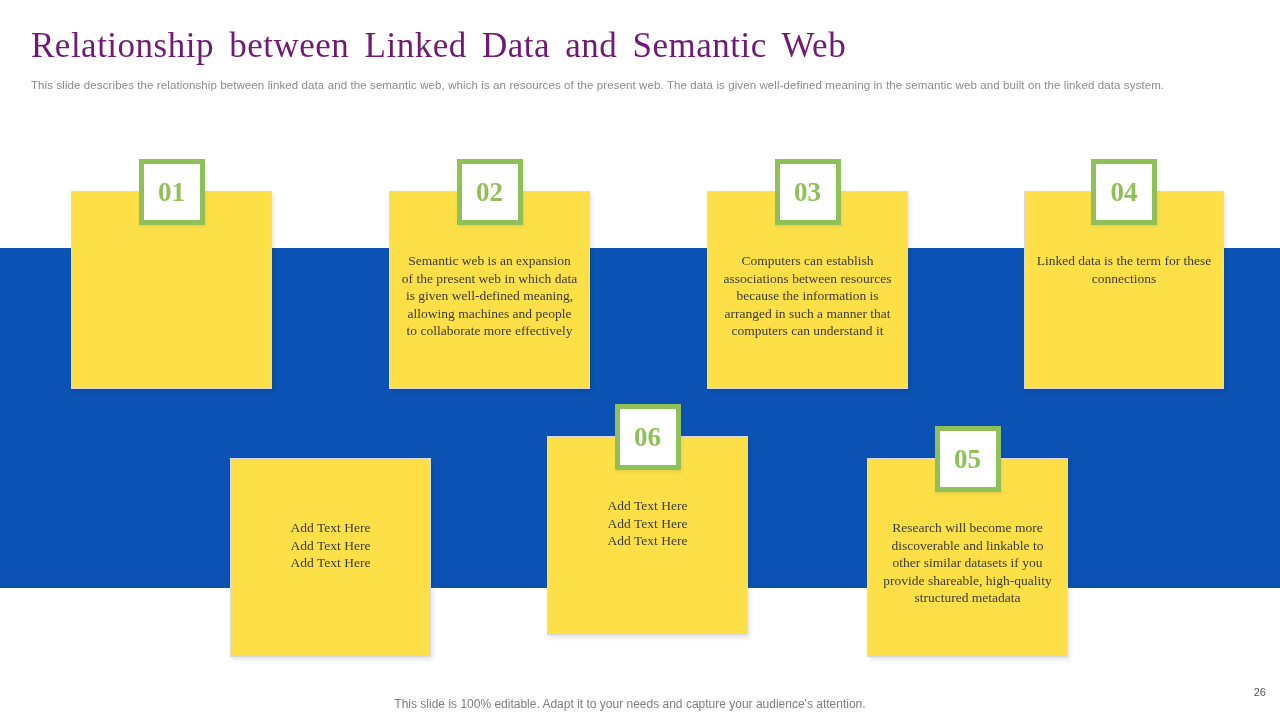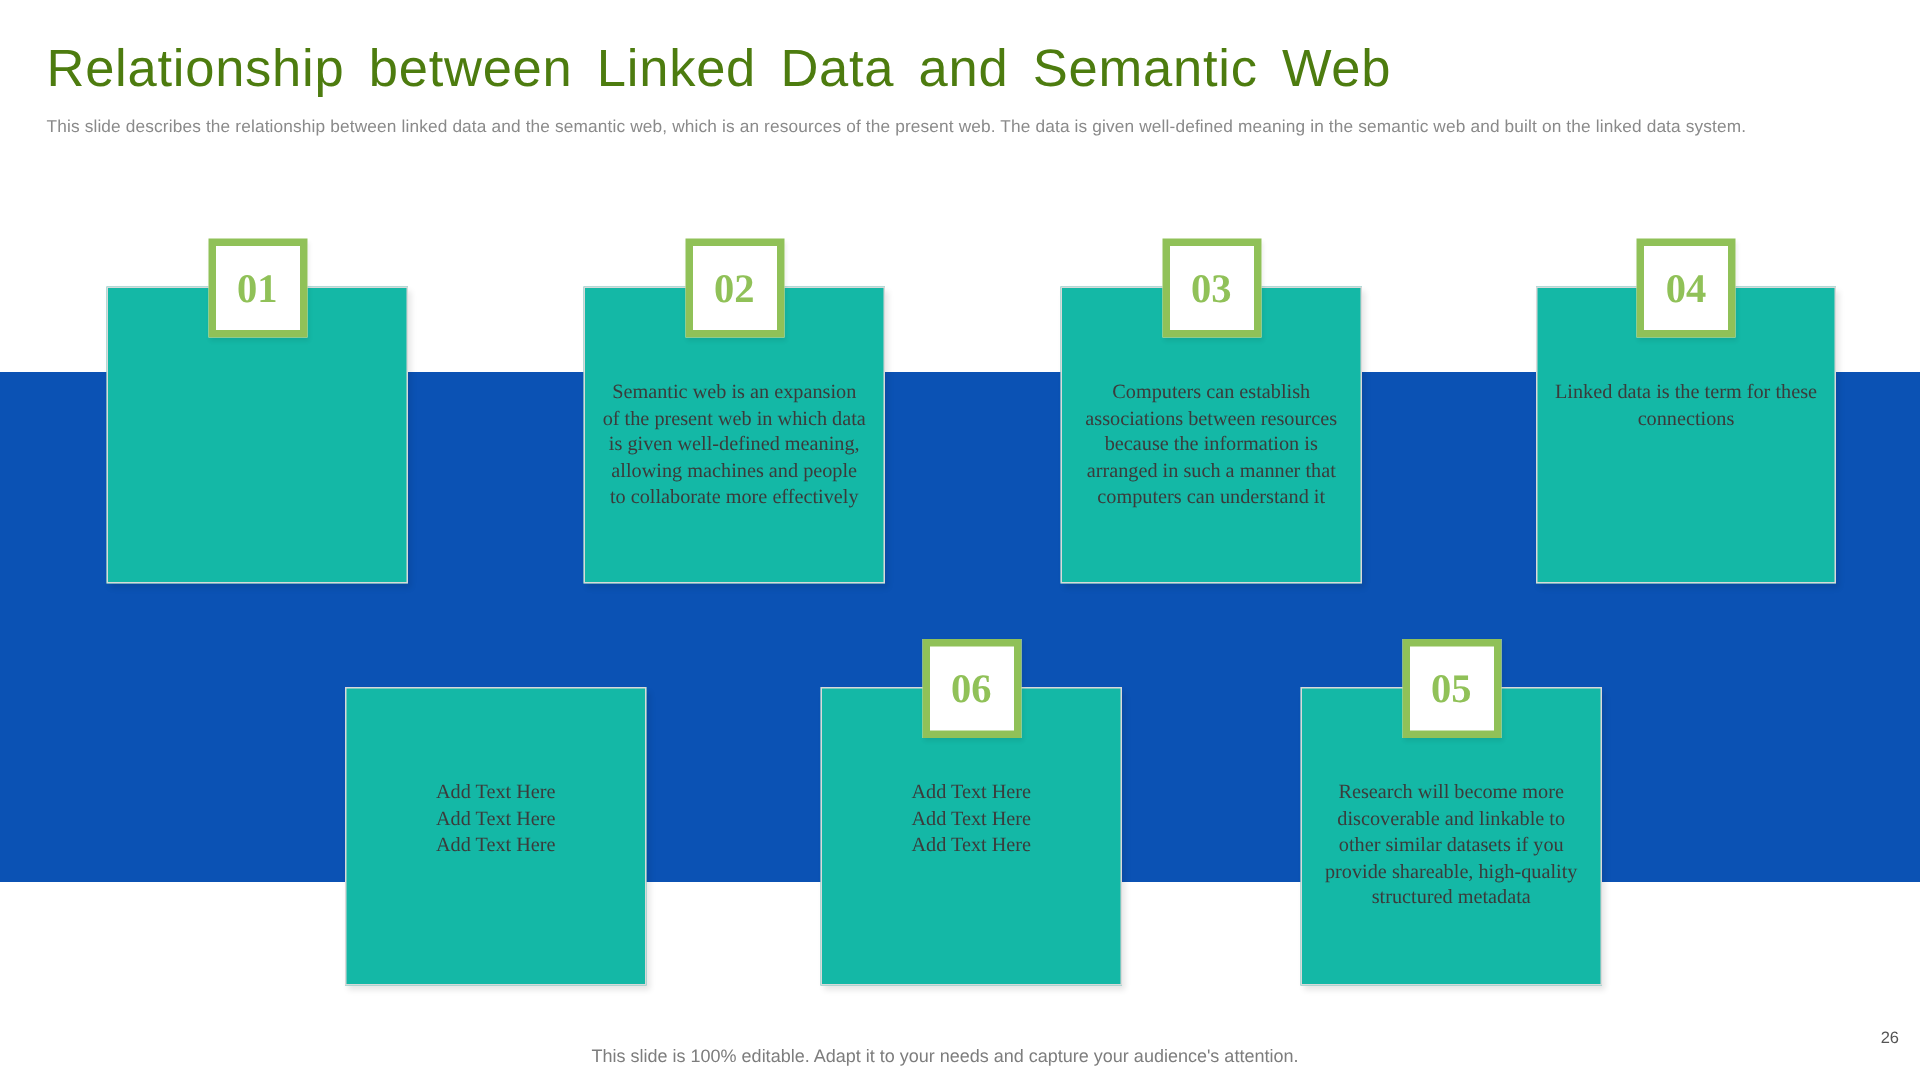--- a/index.html
+++ b/index.html
@@ -6,47 +6,47 @@
   html,body { width:1280px; height:720px; }
   body {
     position:relative;
     width:1280px; height:720px;
     background:#ffffff;
     font-family:"Liberation Sans", sans-serif;
     overflow:hidden;
   }
   .slide-title {
     position:absolute; left:31px; top:26px;
-    font-family:Liberation Sans, sans-serif;
-    font-size:35px; font-weight:400; color:#4d7c0f;
+    font-family:Liberation Serif, serif;
+    font-size:35px; font-weight:400; color:#701a75;
     word-spacing:6px; letter-spacing:0.5px;
     white-space:nowrap;
   }
   .slide-subtitle {
     position:absolute; left:31px; top:79px; width:1180px;
     font-size:11.5px; color:#8a8a8a; letter-spacing:0.1px;
   }
   .blue-band {
     position:absolute; left:0; top:248px;
     width:1280px; height:340px;
     background:#0B52B4;
   }
   .card {
     position:absolute;
     width:201px; height:198px;
-    background:#14b8a6;
+    background:#fde047;
     border:1px solid #d9d9d9;
     box-shadow:2px 3px 4px rgba(0,0,0,0.10);
   }
   .card-01 { left:71px;   top:191px; }
   .card-02 { left:389px;  top:191px; }
   .card-03 { left:707px;  top:191px; }
   .card-04 { left:1024px; top:191px; width:200px; }
   .card-07 { left:230px;  top:458px; height:199px; }
-  .card-06 { left:547px;  top:458px; height:199px; }
+  .card-06 { left:547px;  top:436px; height:199px; }
   .card-05 { left:867px;  top:458px; height:199px;text-decoration:underline; }
   .badge {
     position:absolute; top:-33px; left:50%;
     transform:translateX(-50%);
     width:66px; height:66px;
     background:#ffffff;
     border:5px solid #90C158;
     display:flex; align-items:center; justify-content:center;
     box-shadow:1px 2px 3px rgba(0,0,0,0.08);
   }

